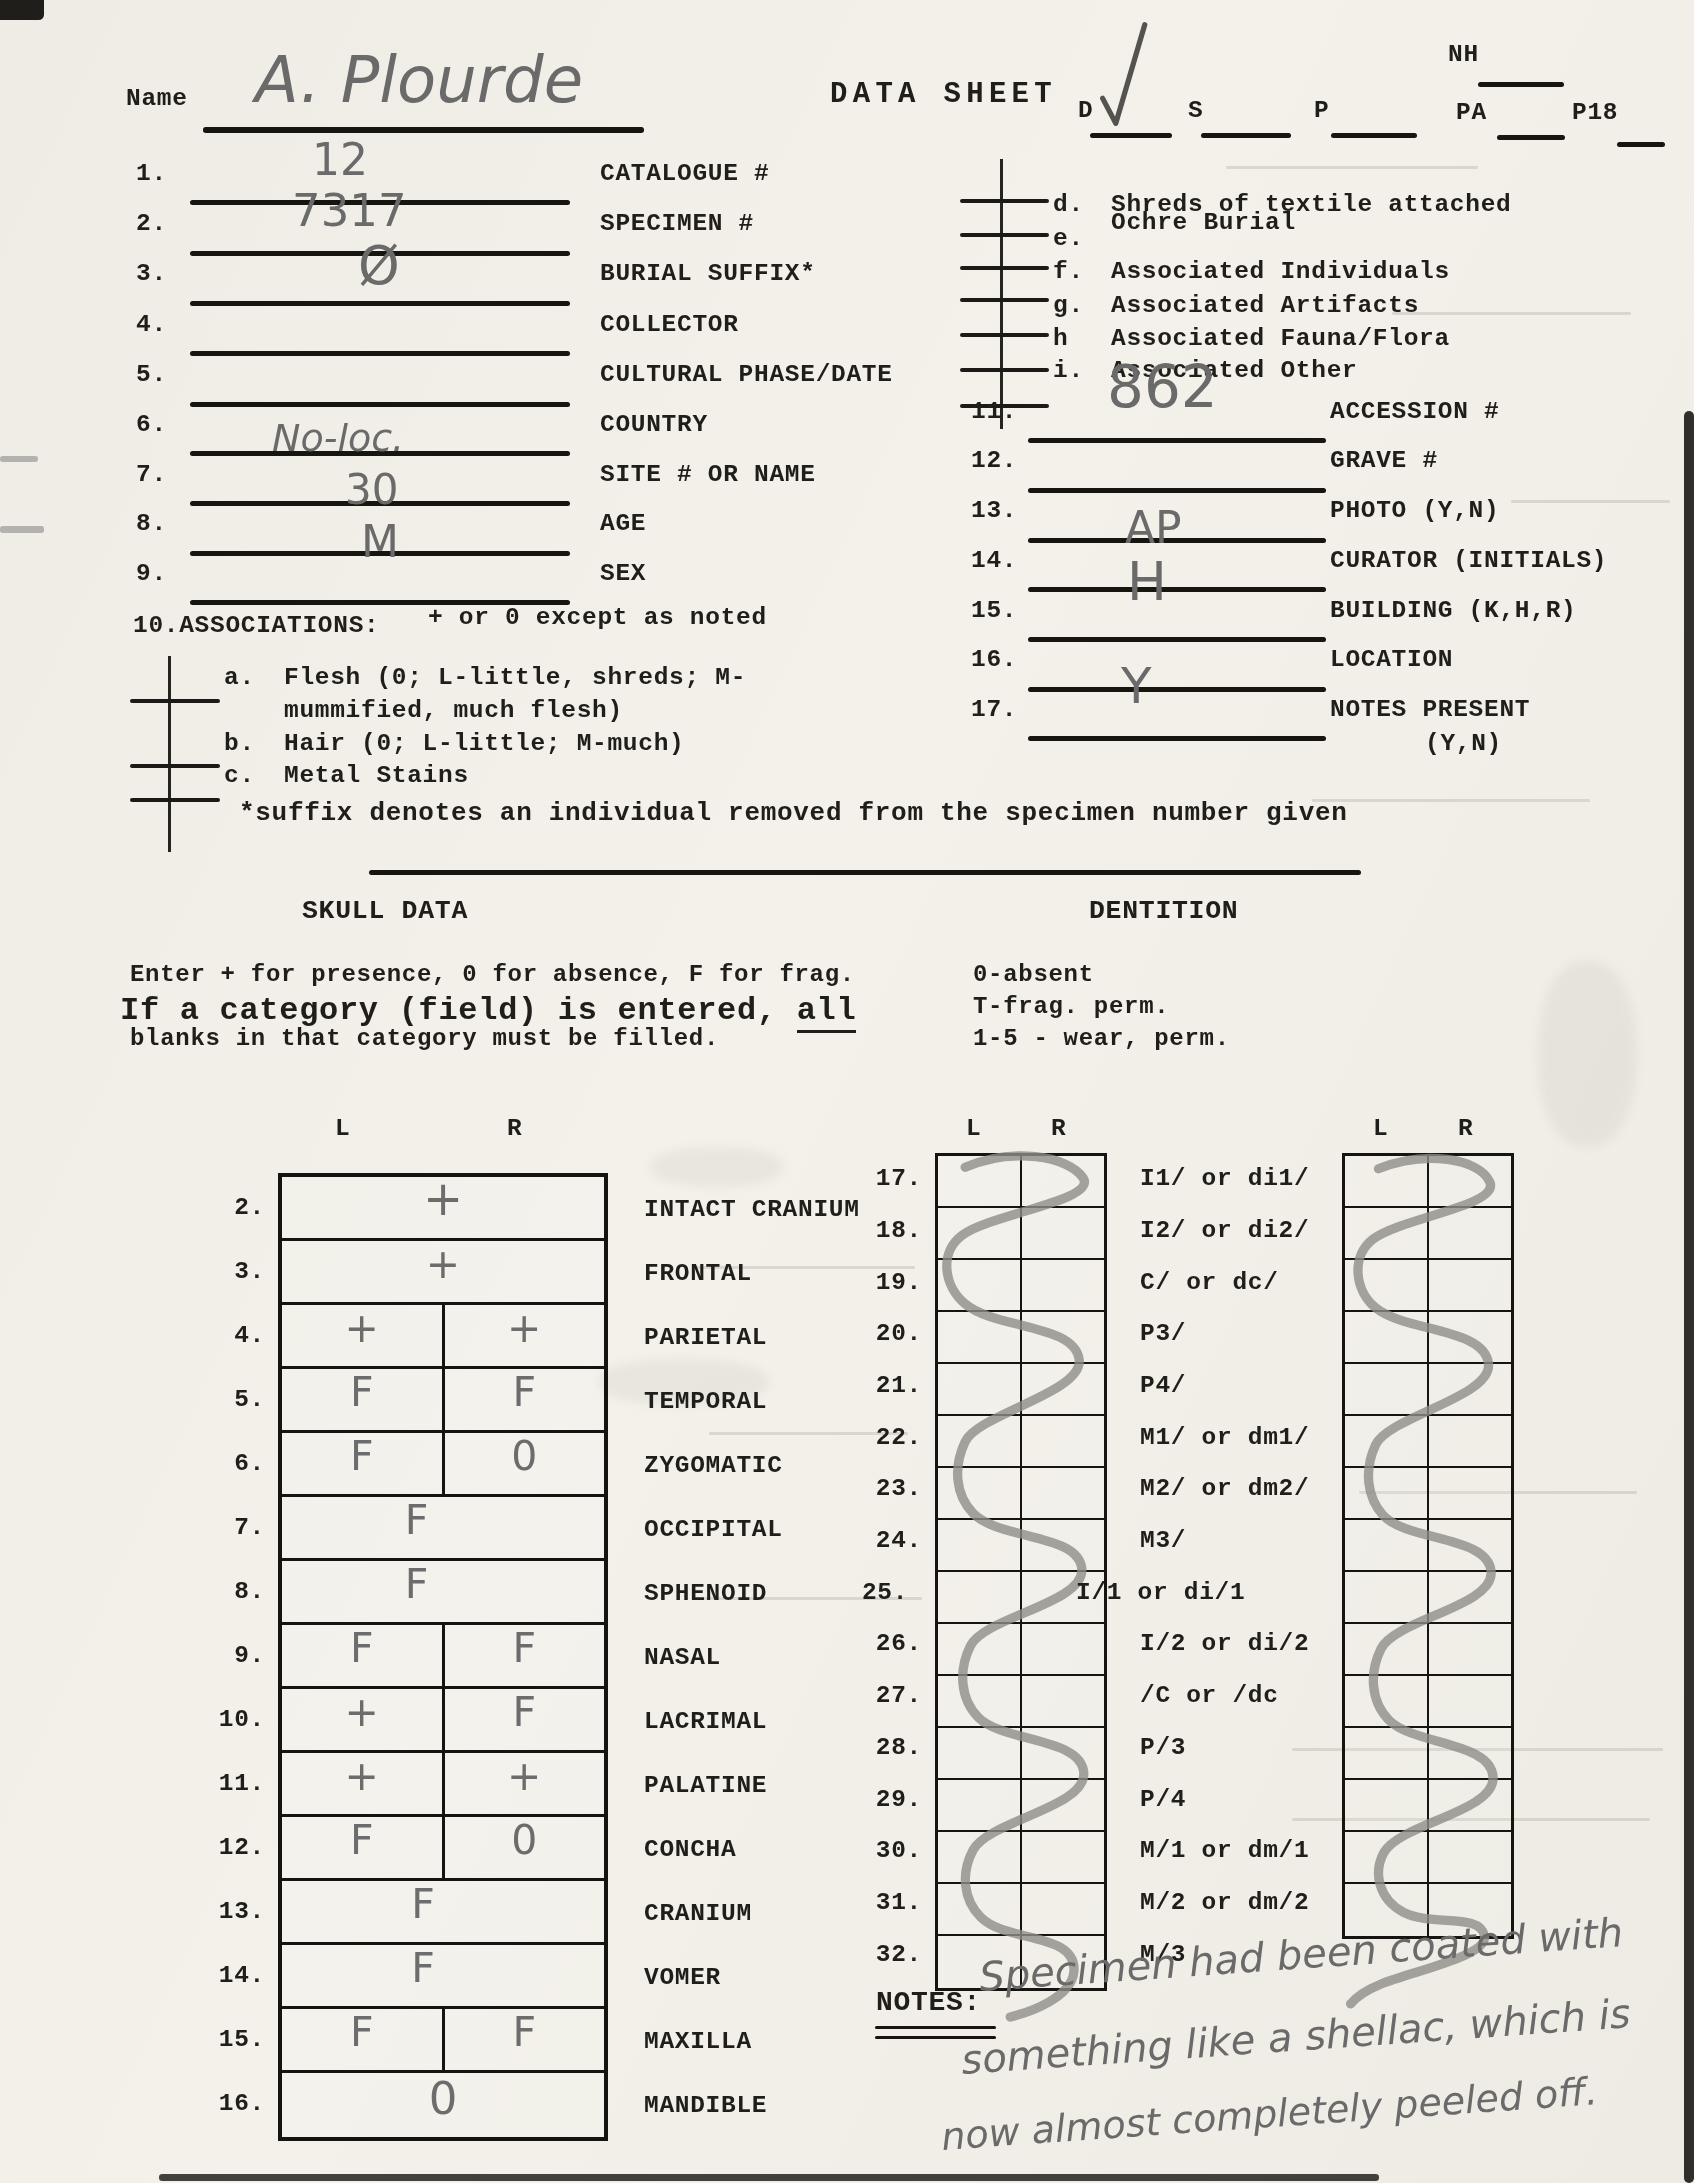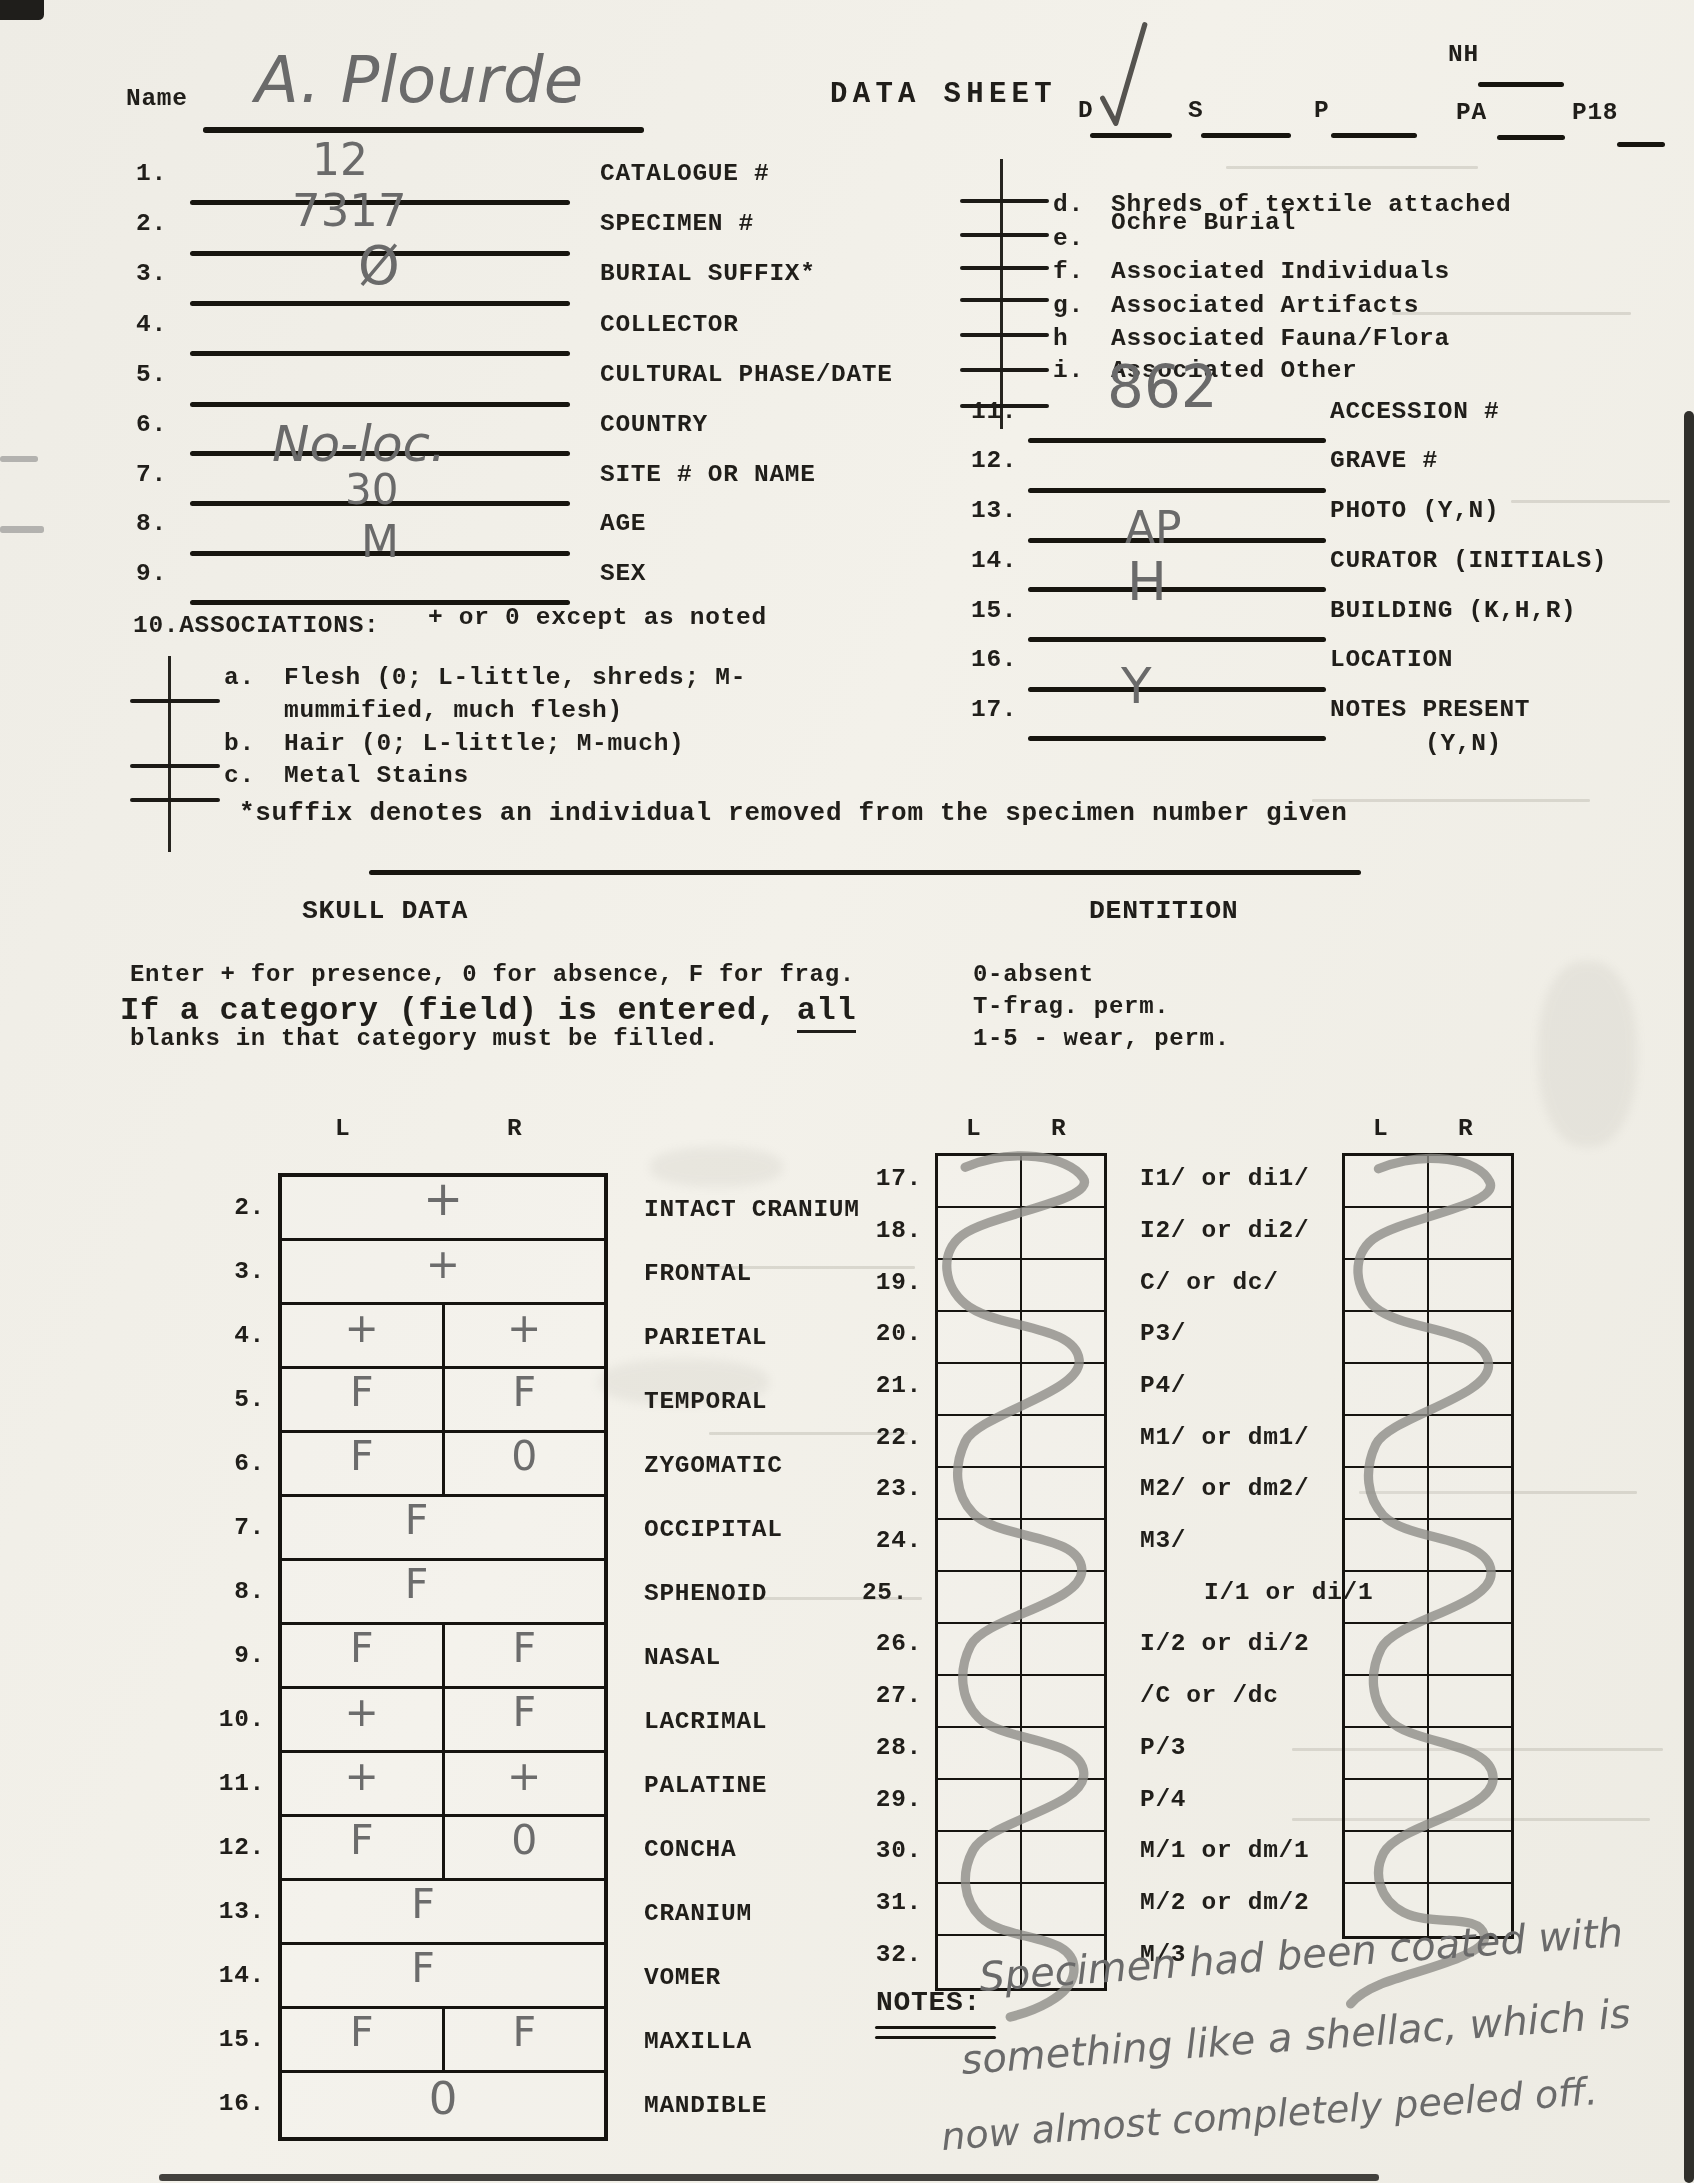--- a/index.html
+++ b/index.html
@@ -110,21 +110,21 @@
 <div class="ul" style="left:190px;top:402px;width:380px"></div>
 <span class="t" style="left:600px;top:361px">CULTURAL PHASE/DATE</span>
 
 <span class="t" style="left:136px;top:411px">6.</span>
 <div class="ul" style="left:190px;top:451px;width:380px"></div>
 <span class="t" style="left:600px;top:411px">COUNTRY</span>
 
 <span class="t" style="left:136px;top:461px">7.</span>
 <div class="ul" style="left:190px;top:501px;width:380px"></div>
 <span class="t" style="left:600px;top:461px">SITE # OR NAME</span>
-<span class="hw it" style="left:272px;top:419px;font-size:50px">No-loc.</span>
+<span class="hw it" style="left:272px;top:419px;font-size:38px">No-loc.</span>
 
 <span class="t" style="left:136px;top:510px">8.</span>
 <div class="ul" style="left:190px;top:551px;width:380px"></div>
 <span class="t" style="left:600px;top:510px">AGE</span>
 <span class="hw" style="left:345px;top:469px;font-size:42px">30</span>
 
 <span class="t" style="left:136px;top:560px">9.</span>
 <div class="ul" style="left:190px;top:600px;width:380px"></div>
 <span class="t" style="left:600px;top:560px">SEX</span>
 <span class="hw" style="left:361px;top:520px;font-size:44px">M</span>
@@ -539,21 +539,21 @@
 <span class="t" style="left:1140px;top:1320px">P3/</span>
 <span class="t" style="left:848px;top:1372px;width:74px;text-align:right">21.</span>
 <span class="t" style="left:1140px;top:1372px">P4/</span>
 <span class="t" style="left:848px;top:1424px;width:74px;text-align:right">22.</span>
 <span class="t" style="left:1140px;top:1424px">M1/ or dm1/</span>
 <span class="t" style="left:848px;top:1475px;width:74px;text-align:right">23.</span>
 <span class="t" style="left:1140px;top:1475px">M2/ or dm2/</span>
 <span class="t" style="left:848px;top:1527px;width:74px;text-align:right">24.</span>
 <span class="t" style="left:1140px;top:1527px">M3/</span>
 <span class="t" style="left:848px;top:1579px;width:74px;text-align:center">25.</span>
-<span class="t" style="left:1204px;top:1579px">I/1 or di/1</span>
+<span class="t" style="left:1076px;top:1579px">I/1 or di/1</span>
 <span class="t" style="left:848px;top:1630px;width:74px;text-align:right">26.</span>
 <span class="t" style="left:1140px;top:1630px">I/2 or di/2</span>
 <span class="t" style="left:848px;top:1682px;width:74px;text-align:right">27.</span>
 <span class="t" style="left:1140px;top:1682px">/C  or /dc</span>
 <span class="t" style="left:848px;top:1734px;width:74px;text-align:right">28.</span>
 <span class="t" style="left:1140px;top:1734px">P/3</span>
 <span class="t" style="left:848px;top:1786px;width:74px;text-align:right">29.</span>
 <span class="t" style="left:1140px;top:1786px">P/4</span>
 <span class="t" style="left:848px;top:1837px;width:74px;text-align:right">30.</span>
 <span class="t" style="left:1140px;top:1837px">M/1 or dm/1</span>

